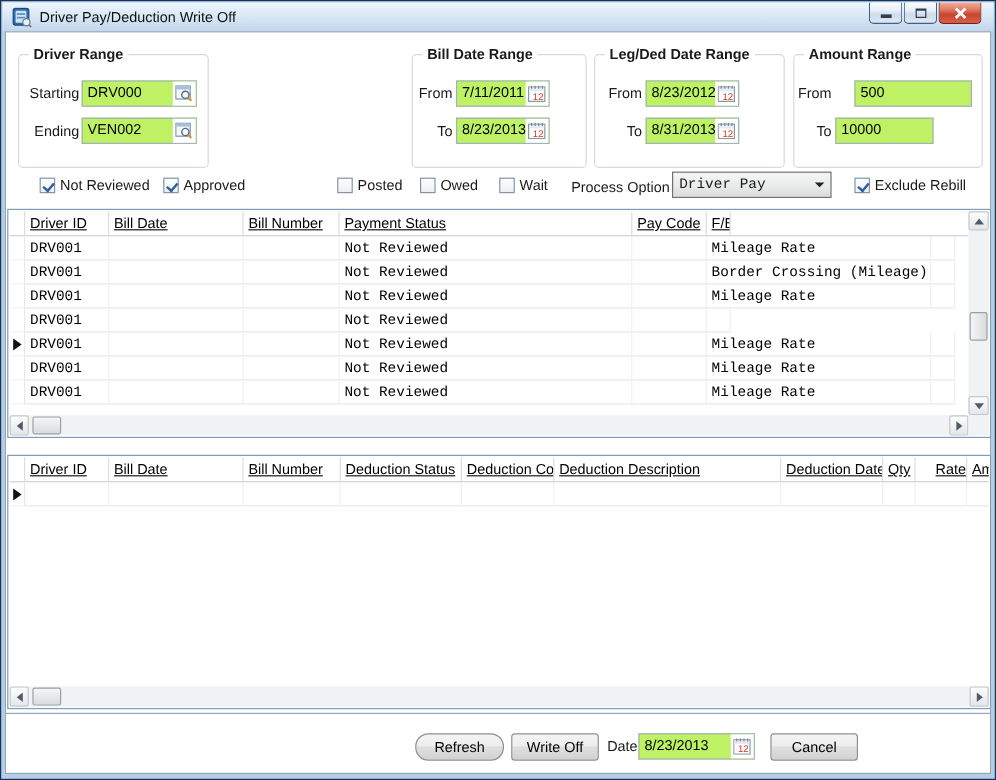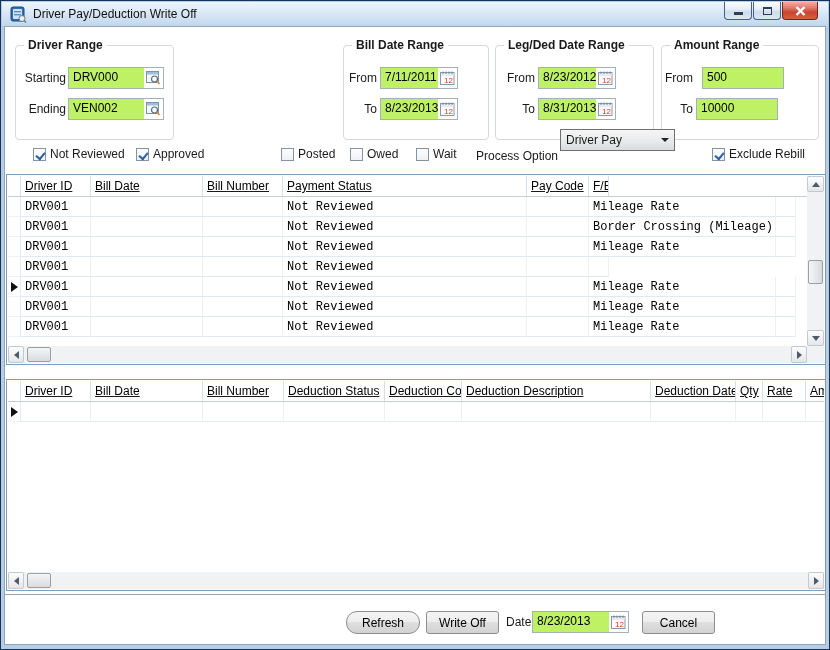--- a/index.html
+++ b/index.html
@@ -216,21 +216,21 @@
             <line x1="12" y1="0.5" x2="12" y2="3" stroke="#7b8894"></line>
           <text x="4" y="12" font-size="8" fill="#d43a22" font-family="Liberation Sans">12</text>
         </svg>
       </span>
     </div>
   </div>
 
   <div class="gb" style="left:660px;top:44px;width:156px;height:93px;">
     <span class="gb-title">Amount Range</span>
     <span class="fl" style="left:0px;top:25px;width:31px;">From</span>
-    <div class="fieldbox" style="left:40px;top:21px;width:82px;">
+    <div class="fieldbox" style="left:50px;top:21px;width:98px;">
       <input value="500" style="">
     </div>
     <span class="fl" style="left:0px;top:56px;width:31px;">To</span>
     <div class="fieldbox" style="left:34px;top:52px;width:82px;">
       <input value="10000" style="">
     </div>
   </div>
 
   <div id="status-row">
       <label class="cb" style="left: 32px; top: 145px;">
@@ -252,21 +252,21 @@
       <label class="cb" style="left: 349px; top: 145px;">
         <span class="cbx"></span>
         <span>Owed</span>
       </label>
       <label class="cb" style="left: 415px; top: 145px;">
         <span class="cbx"></span>
         <span>Wait</span>
       </label>
     </div>
   <span class="label" style="left:475px;top:148px;">Process Option</span>
-  <div class="combo" style="left:559px;top:128px;width:115px;">
+  <div class="combo" style="left:559px;top:142px;width:133px;font-family:Liberation Mono, monospace;">
     <span class="val">Driver Pay</span>
     <span class="drop">
         <span class="tri-dn"></span>
       </span>
   </div>
   <label class="cb" style="left:711px;top:145px;">
     <span class="cbx checked" id="exclude-rebill-box"></span>
     <span>Exclude Rebill</span>
   </label>
 
@@ -378,21 +378,21 @@
     <div class="g-hdr" style="right:1px;">
         <div class="g-hstub"></div>
         <div class="g-hcell" style="width: 70px;">Driver ID</div>
         <div class="g-hcell" style="width: 112px;">Bill Date</div>
         <div class="g-hcell" style="width: 81px;">Bill Number</div>
         <div class="g-hcell" style="width: 101px;">Deduction Status</div>
         <div class="g-hcell" style="width: 77px;">Deduction Code</div>
         <div class="g-hcell" style="width: 189px;">Deduction Description</div>
         <div class="g-hcell" style="width: 85px;">Deduction Date</div>
         <div class="g-hcell" style="width: 27px;">Qty</div>
-        <div class="g-hcell" style="width: 43px;">Rate</div>
+        <div class="g-hcell" style="width: 43px; text-align: right;">Rate</div>
         <div class="g-hcell" style="width: 40px;">Amount</div>
       </div>
     <div class="g-rows" style="right:1px;bottom:18px;">
         <div class="g-row">
           <div class="g-sel">
             <span class="sel-arrow"></span>
           </div>
           <div class="g-cell" style="width: 70px;"></div>
           <div class="g-cell" style="width: 112px;"></div>
           <div class="g-cell" style="width: 81px;"></div>

